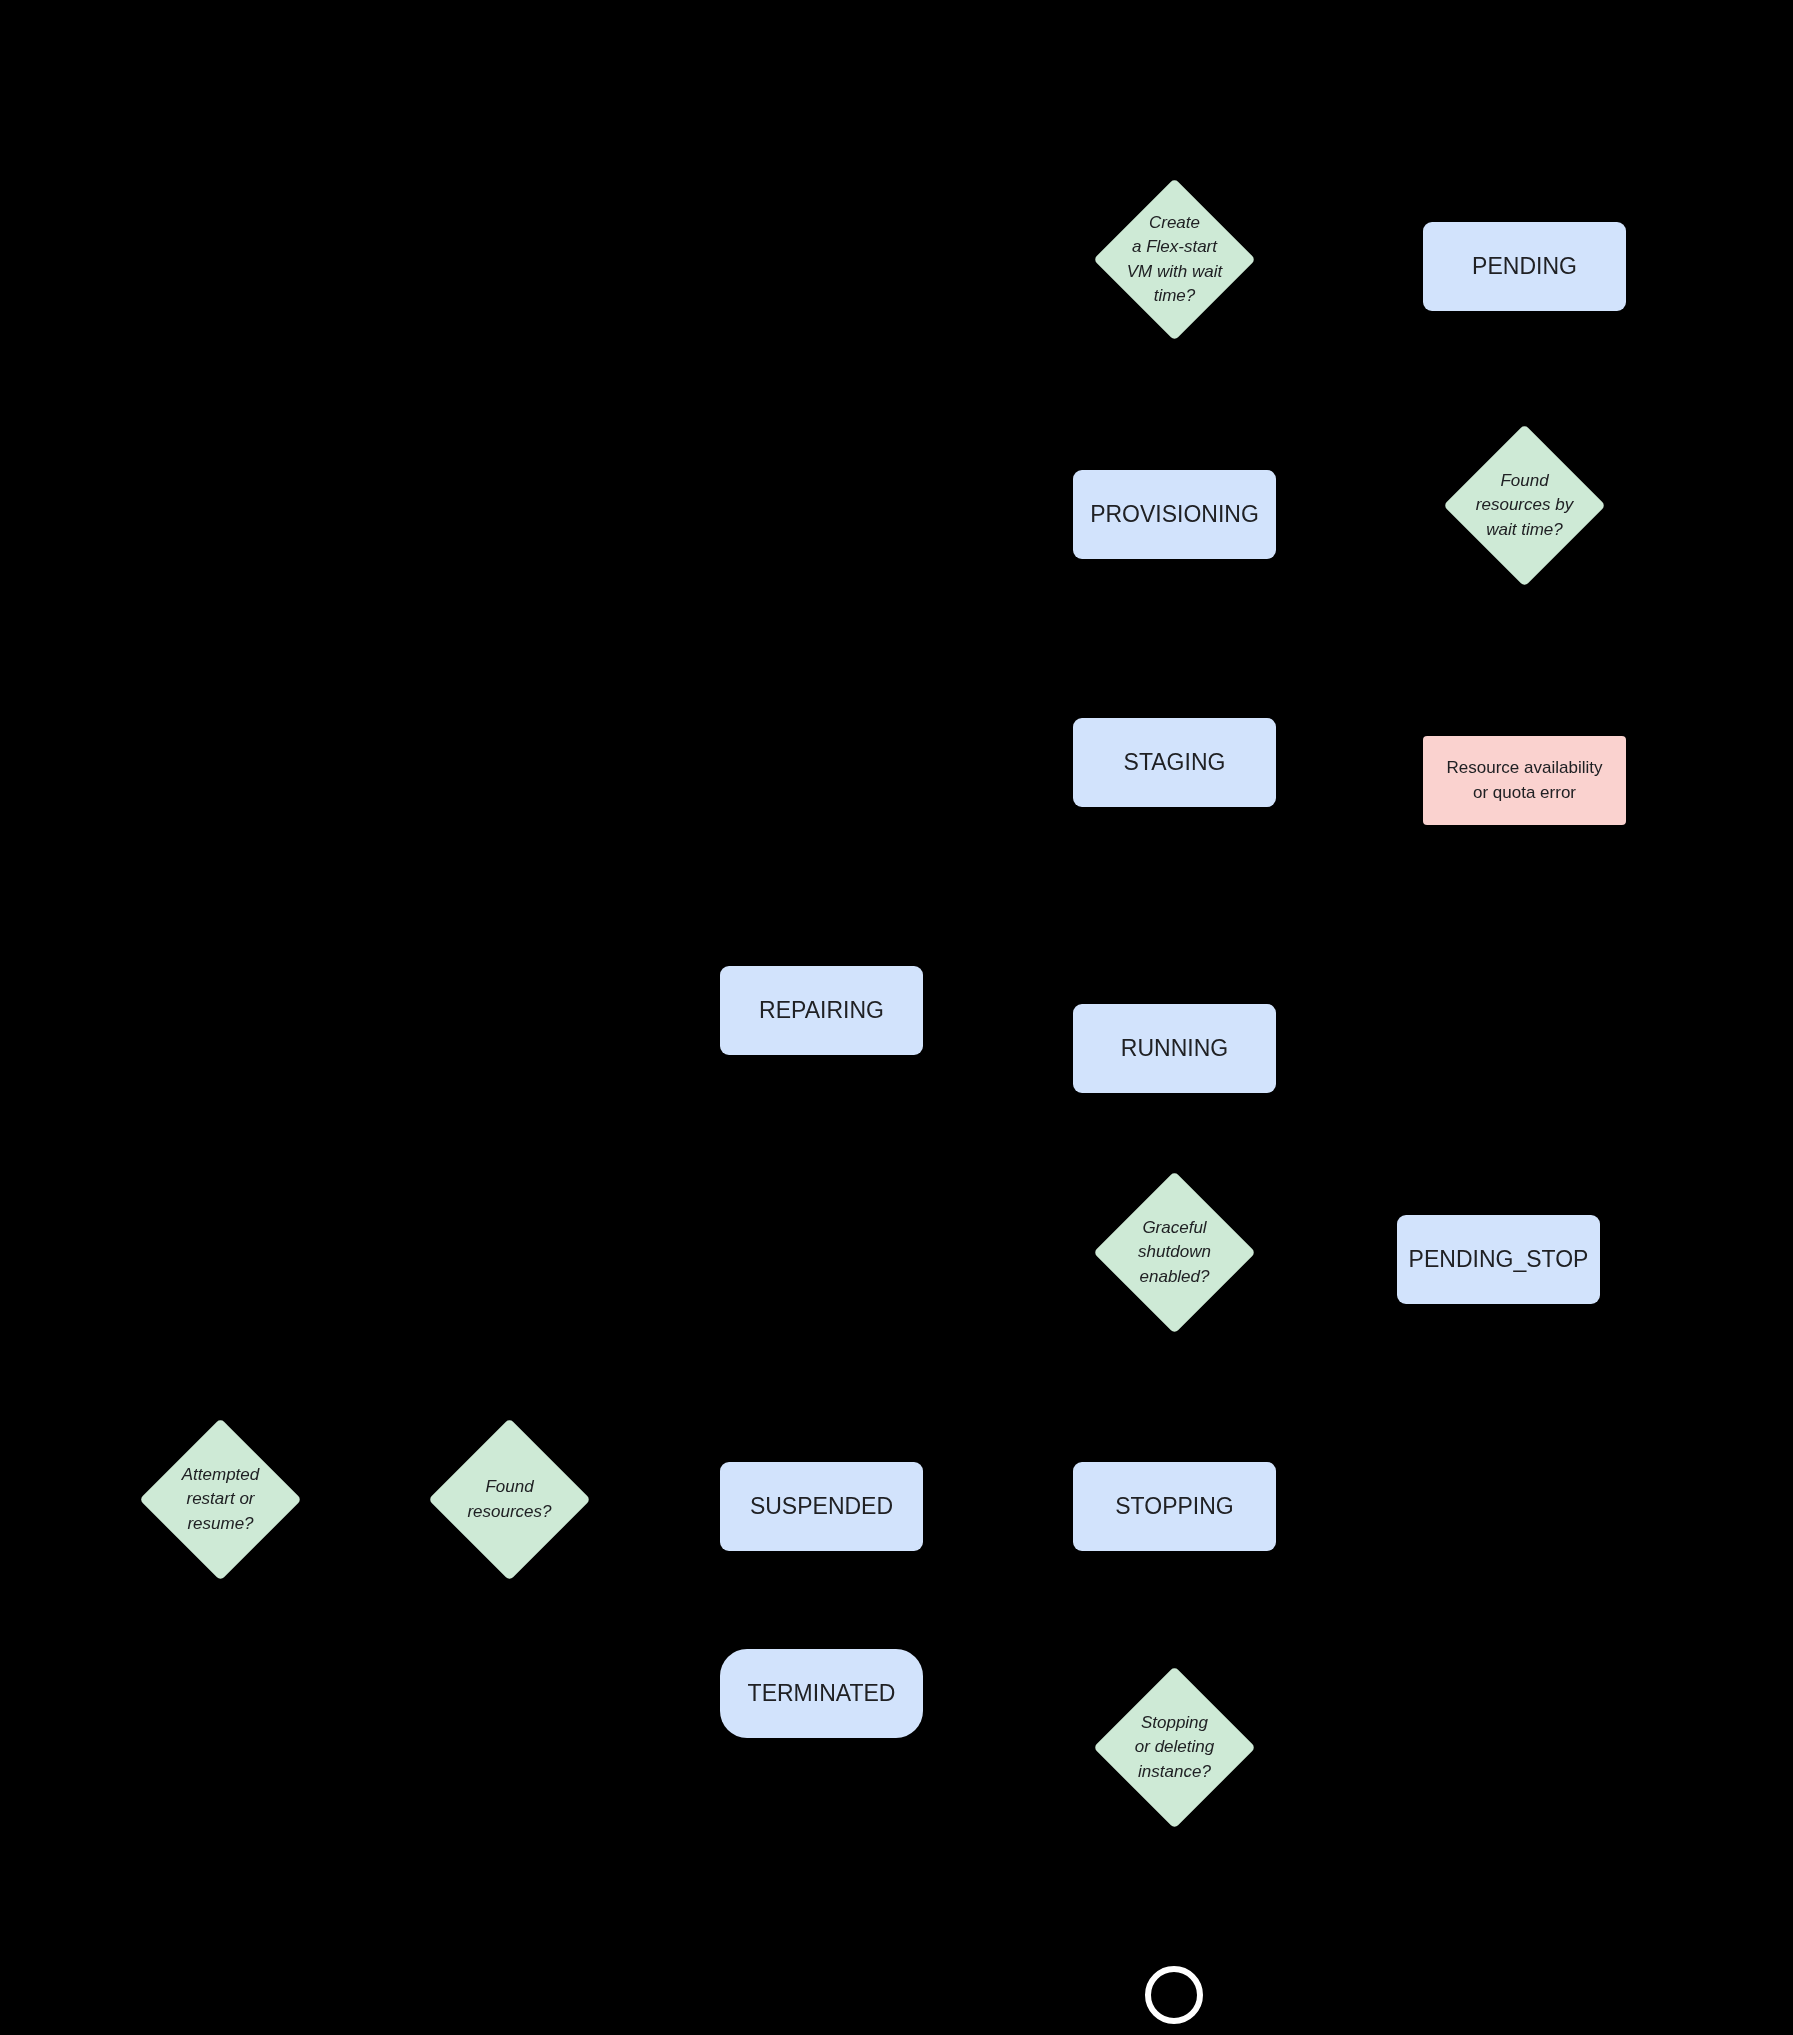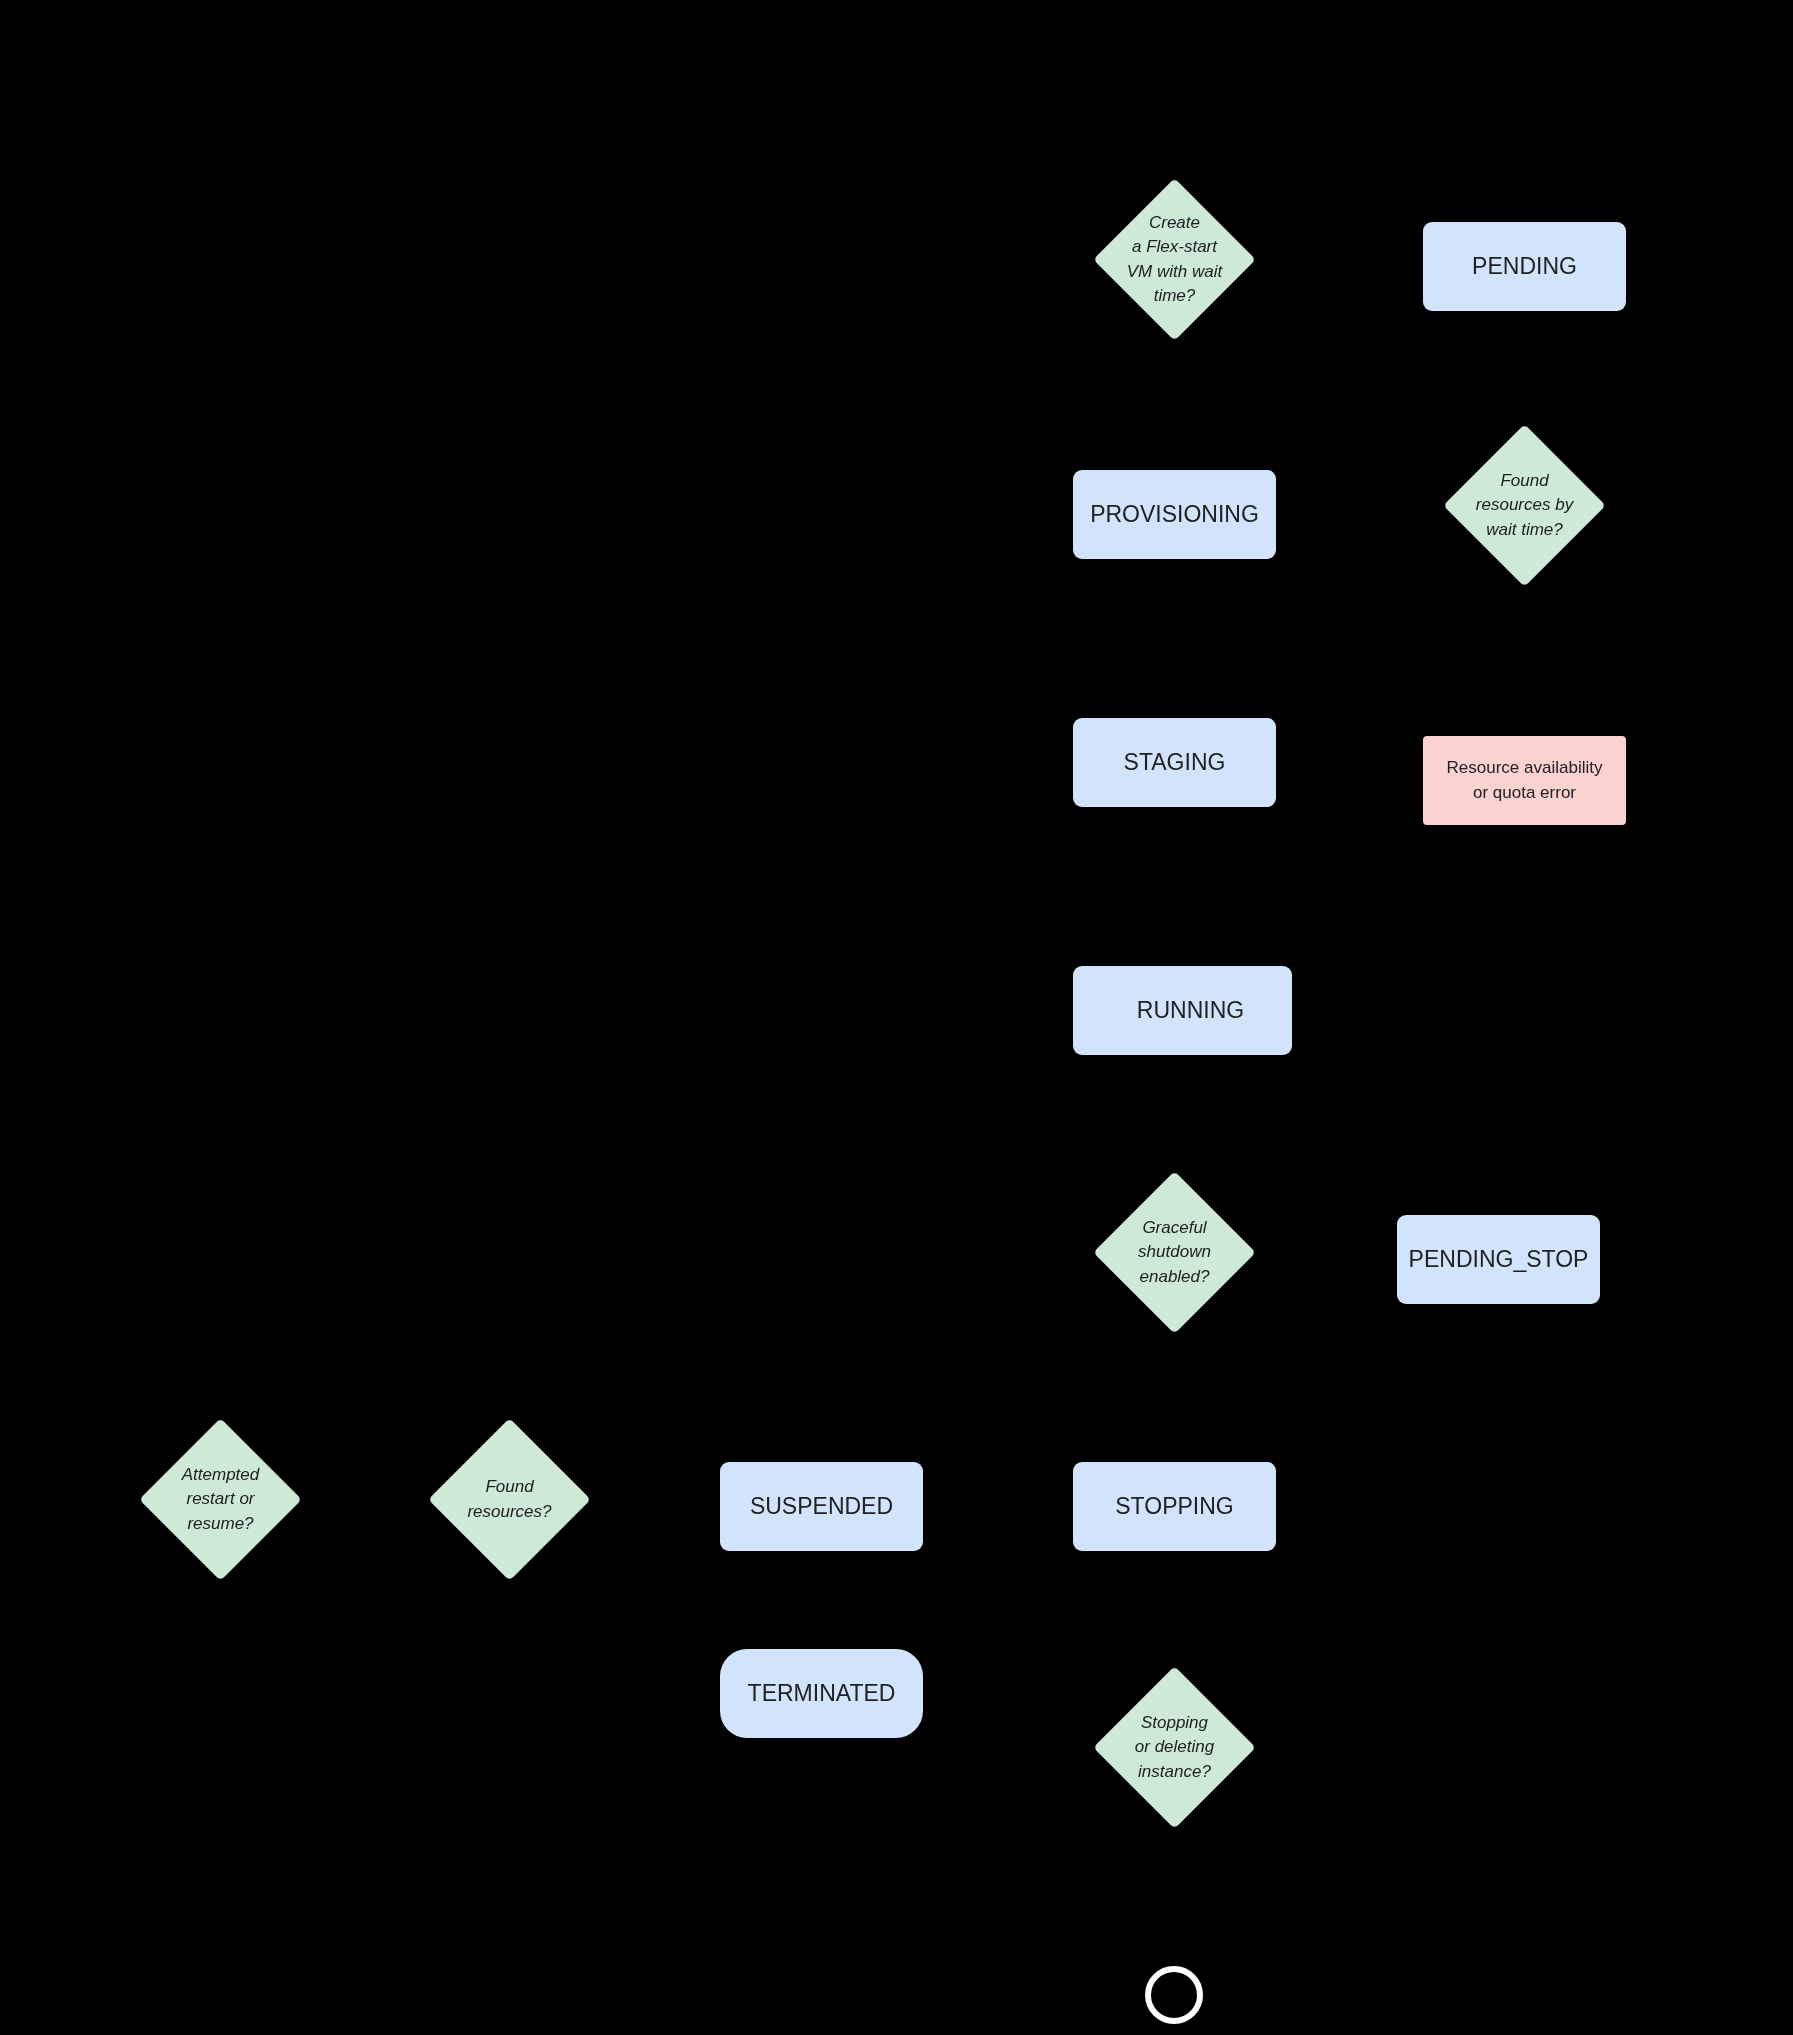--- a/index.html
+++ b/index.html
@@ -100,21 +100,24 @@
   </div>
 
   <div class="node state" style="left:1073px; top:718px;">
     <span>STAGING</span>
   </div>
   <div class="node state error-box" style="left:1423px; top:736px;">
     <span>Resource availability
 or quota error</span>
   </div>
 
-  <div class="node state" style="left:1073px; top:966px;padding-left:16px;">
+  <div class="node state" style="left:720px; top:966px;">
+    <span>REPAIRING</span>
+  </div>
+  <div class="node state" style="left:1073px; top:1004px;">
     <span>RUNNING</span>
   </div>
 
   <div class="node diamond" style="left:1094px; top:1172px;">
     <div class="diamond-shape"></div>
     <div class="diamond-label">Graceful
 shutdown
 enabled?</div>
   </div>
   <div class="node state" style="left:1397px; top:1215px;justify-content:center;">

